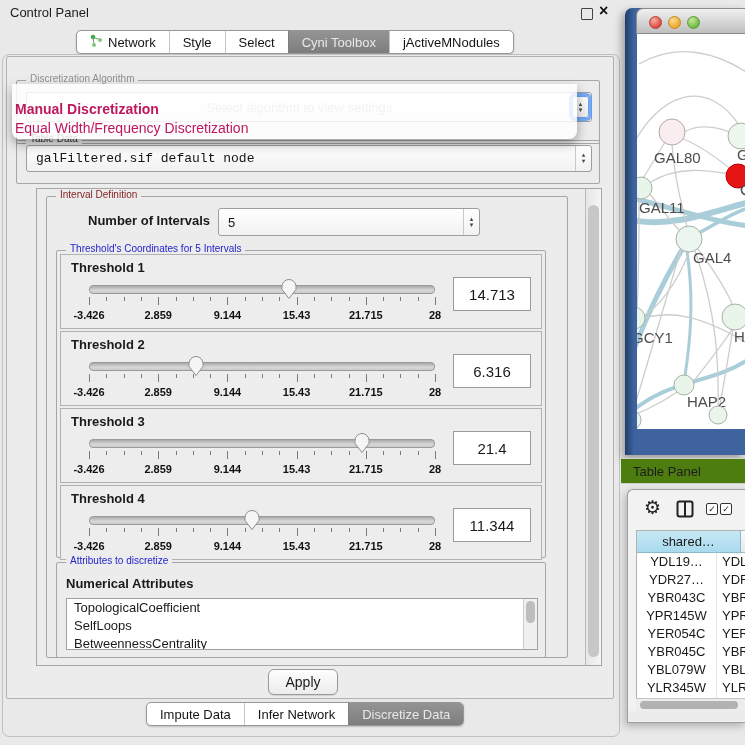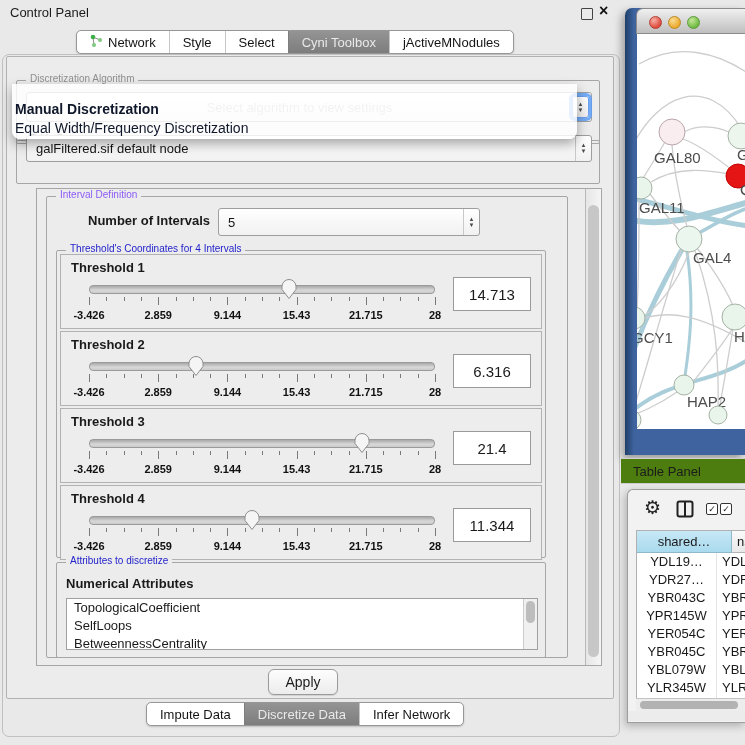--- a/index.html
+++ b/index.html
@@ -18,39 +18,39 @@
        border-left:1px solid #c6c6c6;white-space:nowrap;}
   .seg:first-child{border-left:none;}
   .seg.sel{background:linear-gradient(#949494,#7d7d7d);color:#e9e9e9;border-left-color:#7d7d7d;}
   #top-tabs{left:76px;top:30px;}
   #bottom-tabs{left:146px;top:702px;}
   
   #outer-panel{left:2px;top:54px;width:616px;height:681px;border:1px solid #c0c0c0;border-radius:7px;background:#e9e9e9;}
   #main-panel{left:6px;top:56px;width:606px;height:641px;border:1px solid #b2b2b2;background:#ececec;border-radius:2px;}
   .group{border:1px solid #a6a6a6;border-radius:2px;}
   .legend{position:absolute;top:-8px;left:9px;background:#ececec;padding:0 4px;font-size:10px;white-space:nowrap;}
-  .lg-gray{color:#8f8f8f;}.lg-green{color:#8b5cf6;}.lg-blue{color:#2323cc;}
+  .lg-gray{color:#8f8f8f;}.lg-green{color:#7f1d1d;}.lg-blue{color:#2323cc;}
   #disc-group{left:16px;top:80px;width:582px;height:62px;}
   #tabledata-group{left:16px;top:140px;width:582px;height:42px;}
   
   .combo{background:linear-gradient(#ffffff,#f1f1f1);border:1px solid #9e9e9e;border-radius:3px;
          display:flex;align-items:center;font-size:13px;color:#141414;}
   .combo .val{flex:1;padding:0 9px;white-space:nowrap;overflow:hidden;}
   .combo .ghost{flex:1;text-align:center;color:#b9b9b9;white-space:nowrap;overflow:hidden;}
   .stepper{width:15px;align-self:stretch;border-left:1px solid #c9c9c9;display:flex;flex-direction:column;
            align-items:center;justify-content:center;color:#4a4a4a;font-size:6px;line-height:5px;gap:1px;}
   .stepper.focus-ring{border:1px solid #6b9ff0;border-radius:3px;margin:2px 2px 2px 0;align-self:auto;height:20px;
            box-shadow:0 0 0 3px rgba(92,158,246,0.85);background:linear-gradient(#fff,#eee);}
   #disc-combo{left:26px;top:92px;width:564px;height:28px;}
-  #td-combo{left:26px;top:135px;width:564px;height:25px;}
+  #td-combo{left:26px;top:145px;width:564px;height:25px;font-family:Liberation Mono, monospace;}
   #ni-combo{left:218px;top:208px;width:260px;height:26px;}
   
   #popup{left:12px;top:84px;width:565px;height:55px;background:rgba(255,255,255,0.82);
          border-radius:0 0 8px 8px;box-shadow:0 5px 12px rgba(0,0,0,0.35);z-index:30;}
-  .popup-item{position:absolute;left:3px;font-size:14px;color:#0f172a;white-space:nowrap;}
+  .popup-item{position:absolute;left:3px;font-size:14px;color:#be185d;white-space:nowrap;}
   .popup-item.b{font-weight:bold;}
   
   #scrollpane{left:36px;top:188px;width:564px;height:476px;border:1px solid #a6a6a6;background:#ececec;}
   #vsb{position:absolute;right:0;top:0;bottom:0;width:15px;border-left:1px solid #b8b8b8;
        background:linear-gradient(to right,#e6e6e6,#f5f5f5);}
   #vsb-thumb{position:absolute;left:2px;right:2px;top:16px;bottom:8px;border-radius:6px;background:#c7c7c7;}
   #interval-group{left:46px;top:196px;width:520px;height:460px;}
   #ni-label{left:88px;top:213px;font-size:13px;font-weight:bold;}
   #thr-group{left:56px;top:250px;width:488px;height:306px;}
   #attr-group{left:56px;top:562px;width:488px;height:94px;}
@@ -98,21 +98,21 @@
   #tp-window{left:627px;top:489px;width:118px;height:232px;background:#f2f2f2;border:1px solid #9e9e9e;
              border-right:none;border-radius:6px 0 0 0;box-shadow:-2px 3px 8px rgba(0,0,0,0.25);}
   #gear-icon{left:644px;top:498px;font-size:19px;color:#222;line-height:19px;}
   #cols-icon{left:676px;top:500px;}
   .cb{position:absolute;width:10px;height:10px;border:1.5px solid #333;border-radius:2px;font-size:9px;line-height:9px;
       color:#222;font-weight:bold;display:flex;align-items:center;justify-content:center;background:#fff;}
   #cb1{left:706px;top:503px;}  #cb2{left:720px;top:503px;}
   #tp-table{left:636px;top:530px;width:109px;height:168px;background:#fff;border-left:1px solid #b0b0b0;
             border-top:1px solid #b0b0b0;overflow:hidden;}
   .thead{display:flex;height:22px;font-size:13px;}
-  .th1{width:95px;background:linear-gradient(#c6e8f5,#a9daee);border-right:1px solid #8fb8ca;border-bottom:1px solid #8fb8ca;
+  .th1{width:104px;background:linear-gradient(#c6e8f5,#a9daee);border-right:1px solid #8fb8ca;border-bottom:1px solid #8fb8ca;
        text-align:center;line-height:21px;overflow:hidden;white-space:nowrap;box-sizing:border-box;}
   .th2{flex:1;background:linear-gradient(#fafafa,#e8e8e8);border-bottom:1px solid #b4b4b4;padding-left:5px;
        line-height:21px;overflow:hidden;white-space:nowrap;}
   .trow{display:flex;height:18px;font-size:13px;line-height:18px;}
   .tc1{width:80px;text-align:center;overflow:hidden;white-space:nowrap;border-right:1px solid #e4e4e4;box-sizing:border-box;}
   .tc2{flex:1;padding-left:5px;overflow:hidden;white-space:nowrap;}
   #tp-hscroll{left:636px;top:698px;width:109px;height:13px;background:#ededed;border-top:1px solid #c4c4c4;}
   #tp-hthumb{position:absolute;left:4px;top:2px;width:98px;height:8px;border-radius:4px;background:#b2b2b2;}
   #tp-footer{left:628px;top:711px;width:117px;height:10px;background:#ececec;}
 </style>
@@ -196,21 +196,21 @@
   <div class="abs" id="ni-label">Number of Intervals</div>
   <div class="abs combo" id="ni-combo">
     <span class="val">5</span>
     <span class="stepper">
         <span>▲</span>
         <span>▼</span>
       </span>
   </div>
 
   <div class="abs group" id="thr-group">
-    <div class="legend lg-blue">Threshold's Coordinates for 4 Intervals</div>
+    <div class="legend lg-blue">Threshold's Coordinates for 5 Intervals</div>
   </div>
   <div class="abs" id="thr-rows">
       <div class="thr-row">
         <div class="thr-title">Threshold 1</div>
         <div class="thr-slider">
           <div class="thr-track"></div>
           <div class="ticks">
             <span class="tick major" style="left: 0%;"></span>
             <span class="tick" style="left: 5%;"></span>
             <span class="tick" style="left: 10%;"></span>
@@ -388,25 +388,25 @@
   </div>
 
   <div class="abs btn" id="apply-btn">
     <span>Apply</span>
   </div>
 
   <div class="abs segbar" id="bottom-tabs">
       <div class="seg">
         <span>Impute Data</span>
       </div>
+      <div class="seg">
+        <span>Infer Network</span>
+      </div>
       <div class="seg sel">
         <span>Discretize Data</span>
-      </div>
-      <div class="seg">
-        <span>Infer Network</span>
       </div>
     </div>
 
   <div class="abs" id="net-window"></div>
   <div class="abs" id="net-titlebar">
     <div class="tl" id="tl-red"></div>
     <div class="tl" id="tl-yellow"></div>
     <div class="tl" id="tl-green"></div>
   </div>
   <div class="abs" id="net-canvas">

